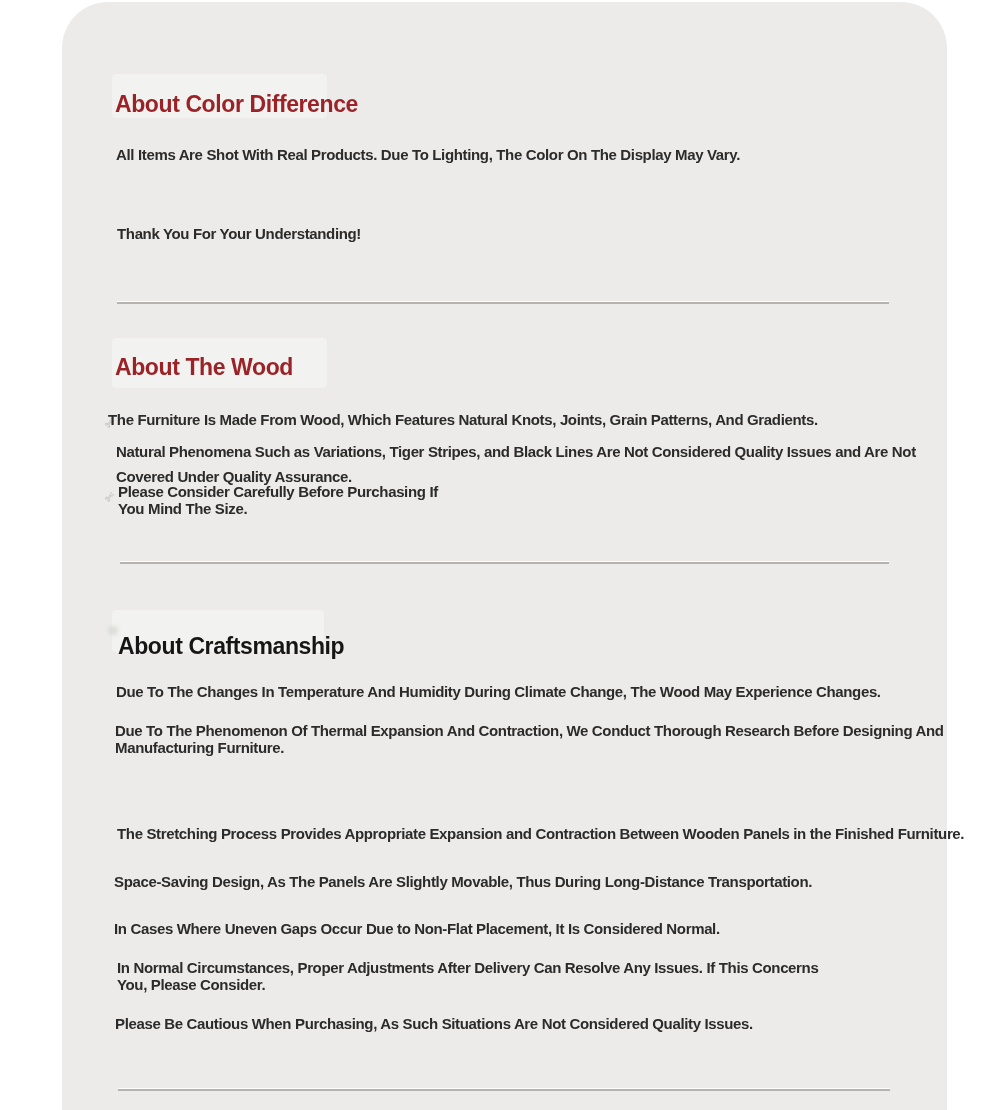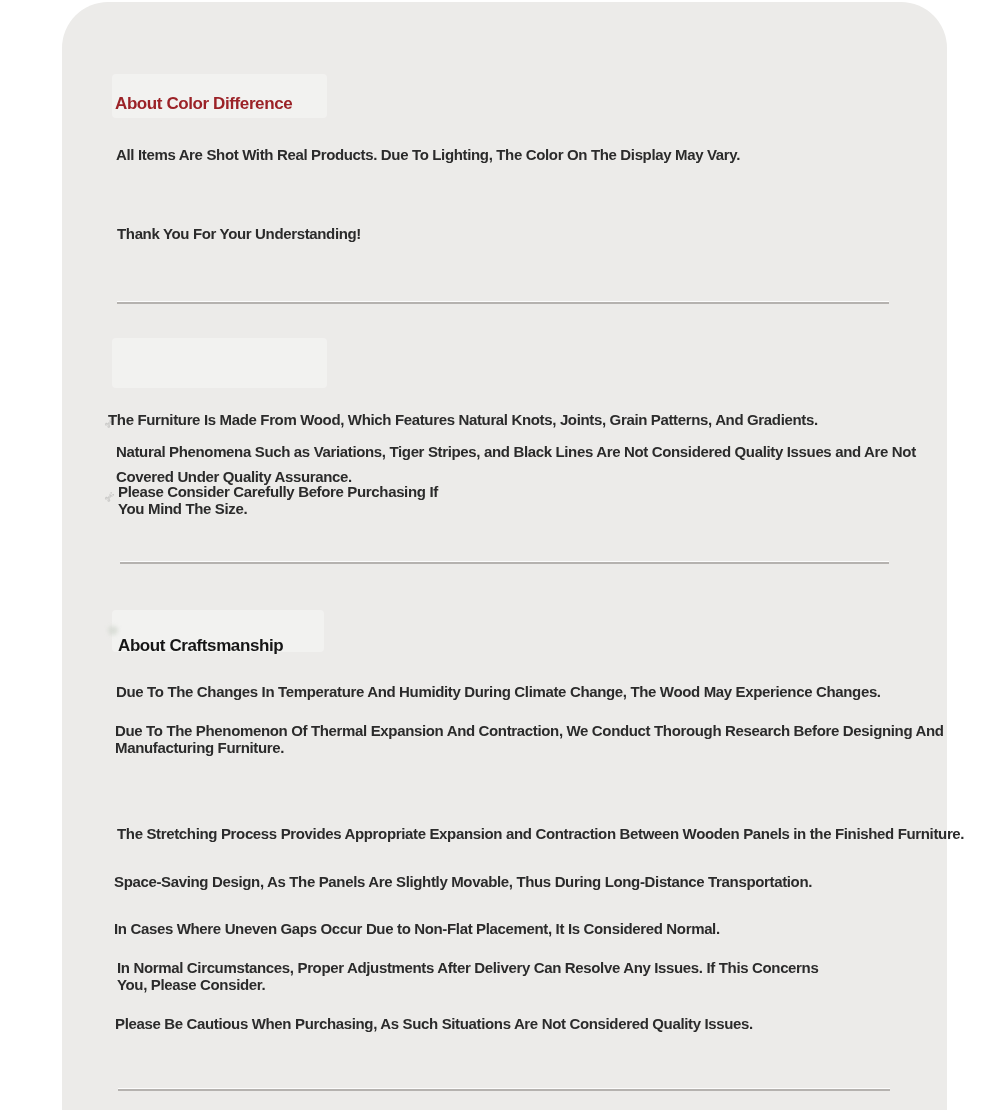--- a/index.html
+++ b/index.html
@@ -13,21 +13,21 @@
   }
   .card{
     position:absolute;
     left:62px; top:2px;
     width:885px; height:1108px;
     background:#ecebe9;
     border-radius:46px 46px 0 0;
   }
   .heading{
     position:absolute;
-    font-size:17px;
+    font-size:23px;
     font-weight:700;
     letter-spacing:-0.4px;
     line-height:28px;
     white-space:nowrap;
     color:#9b2227;
   }
   .heading.dark{ color:#161616; }
   .hl{
     position:absolute;
     background:rgba(255,255,255,0.35);
@@ -75,20 +75,21 @@
   <div class="hl" style="left:112px;top:338px;width:215px;height:50px;"></div>
   <div class="hl" style="left:112px;top:610px;width:212px;height:42px;"></div>
 
   <div class="heading" style="left:115px;top:90px;">About Color Difference</div>
 
   <div class="line" style="left:116px;top:146px;">All Items Are Shot With Real Products. Due To Lighting, The Color On The Display May Vary.</div>
   <div class="line" style="left:117px;top:225px;">Thank You For Your Understanding!</div>
 
   <div class="divider" style="left:117px;top:302px;width:772px;"></div>
 
+  <div class="heading" style="left:115px;top:353px;">About The Wood</div>
 
   <span class="ornament" style="left:105px;top:416px;">✄</span>
   <div class="line" style="left:108px;top:411px;">The Furniture Is Made From Wood, Which Features Natural Knots, Joints, Grain Patterns, And Gradients.</div>
 
   <div class="line" style="left:116px;top:443px;">Natural Phenomena Such as Variations, Tiger Stripes, and Black Lines Are Not Considered Quality Issues and Are Not</div>
   <div class="line" style="left:116px;top:468px;">Covered Under Quality Assurance.</div>
 
   <span class="ornament" style="left:105px;top:490px;">✄</span>
   <div class="line" style="left:118px;top:483px;">Please Consider Carefully Before Purchasing If</div>
   <div class="line" style="left:118px;top:500px;">You Mind The Size.</div>

